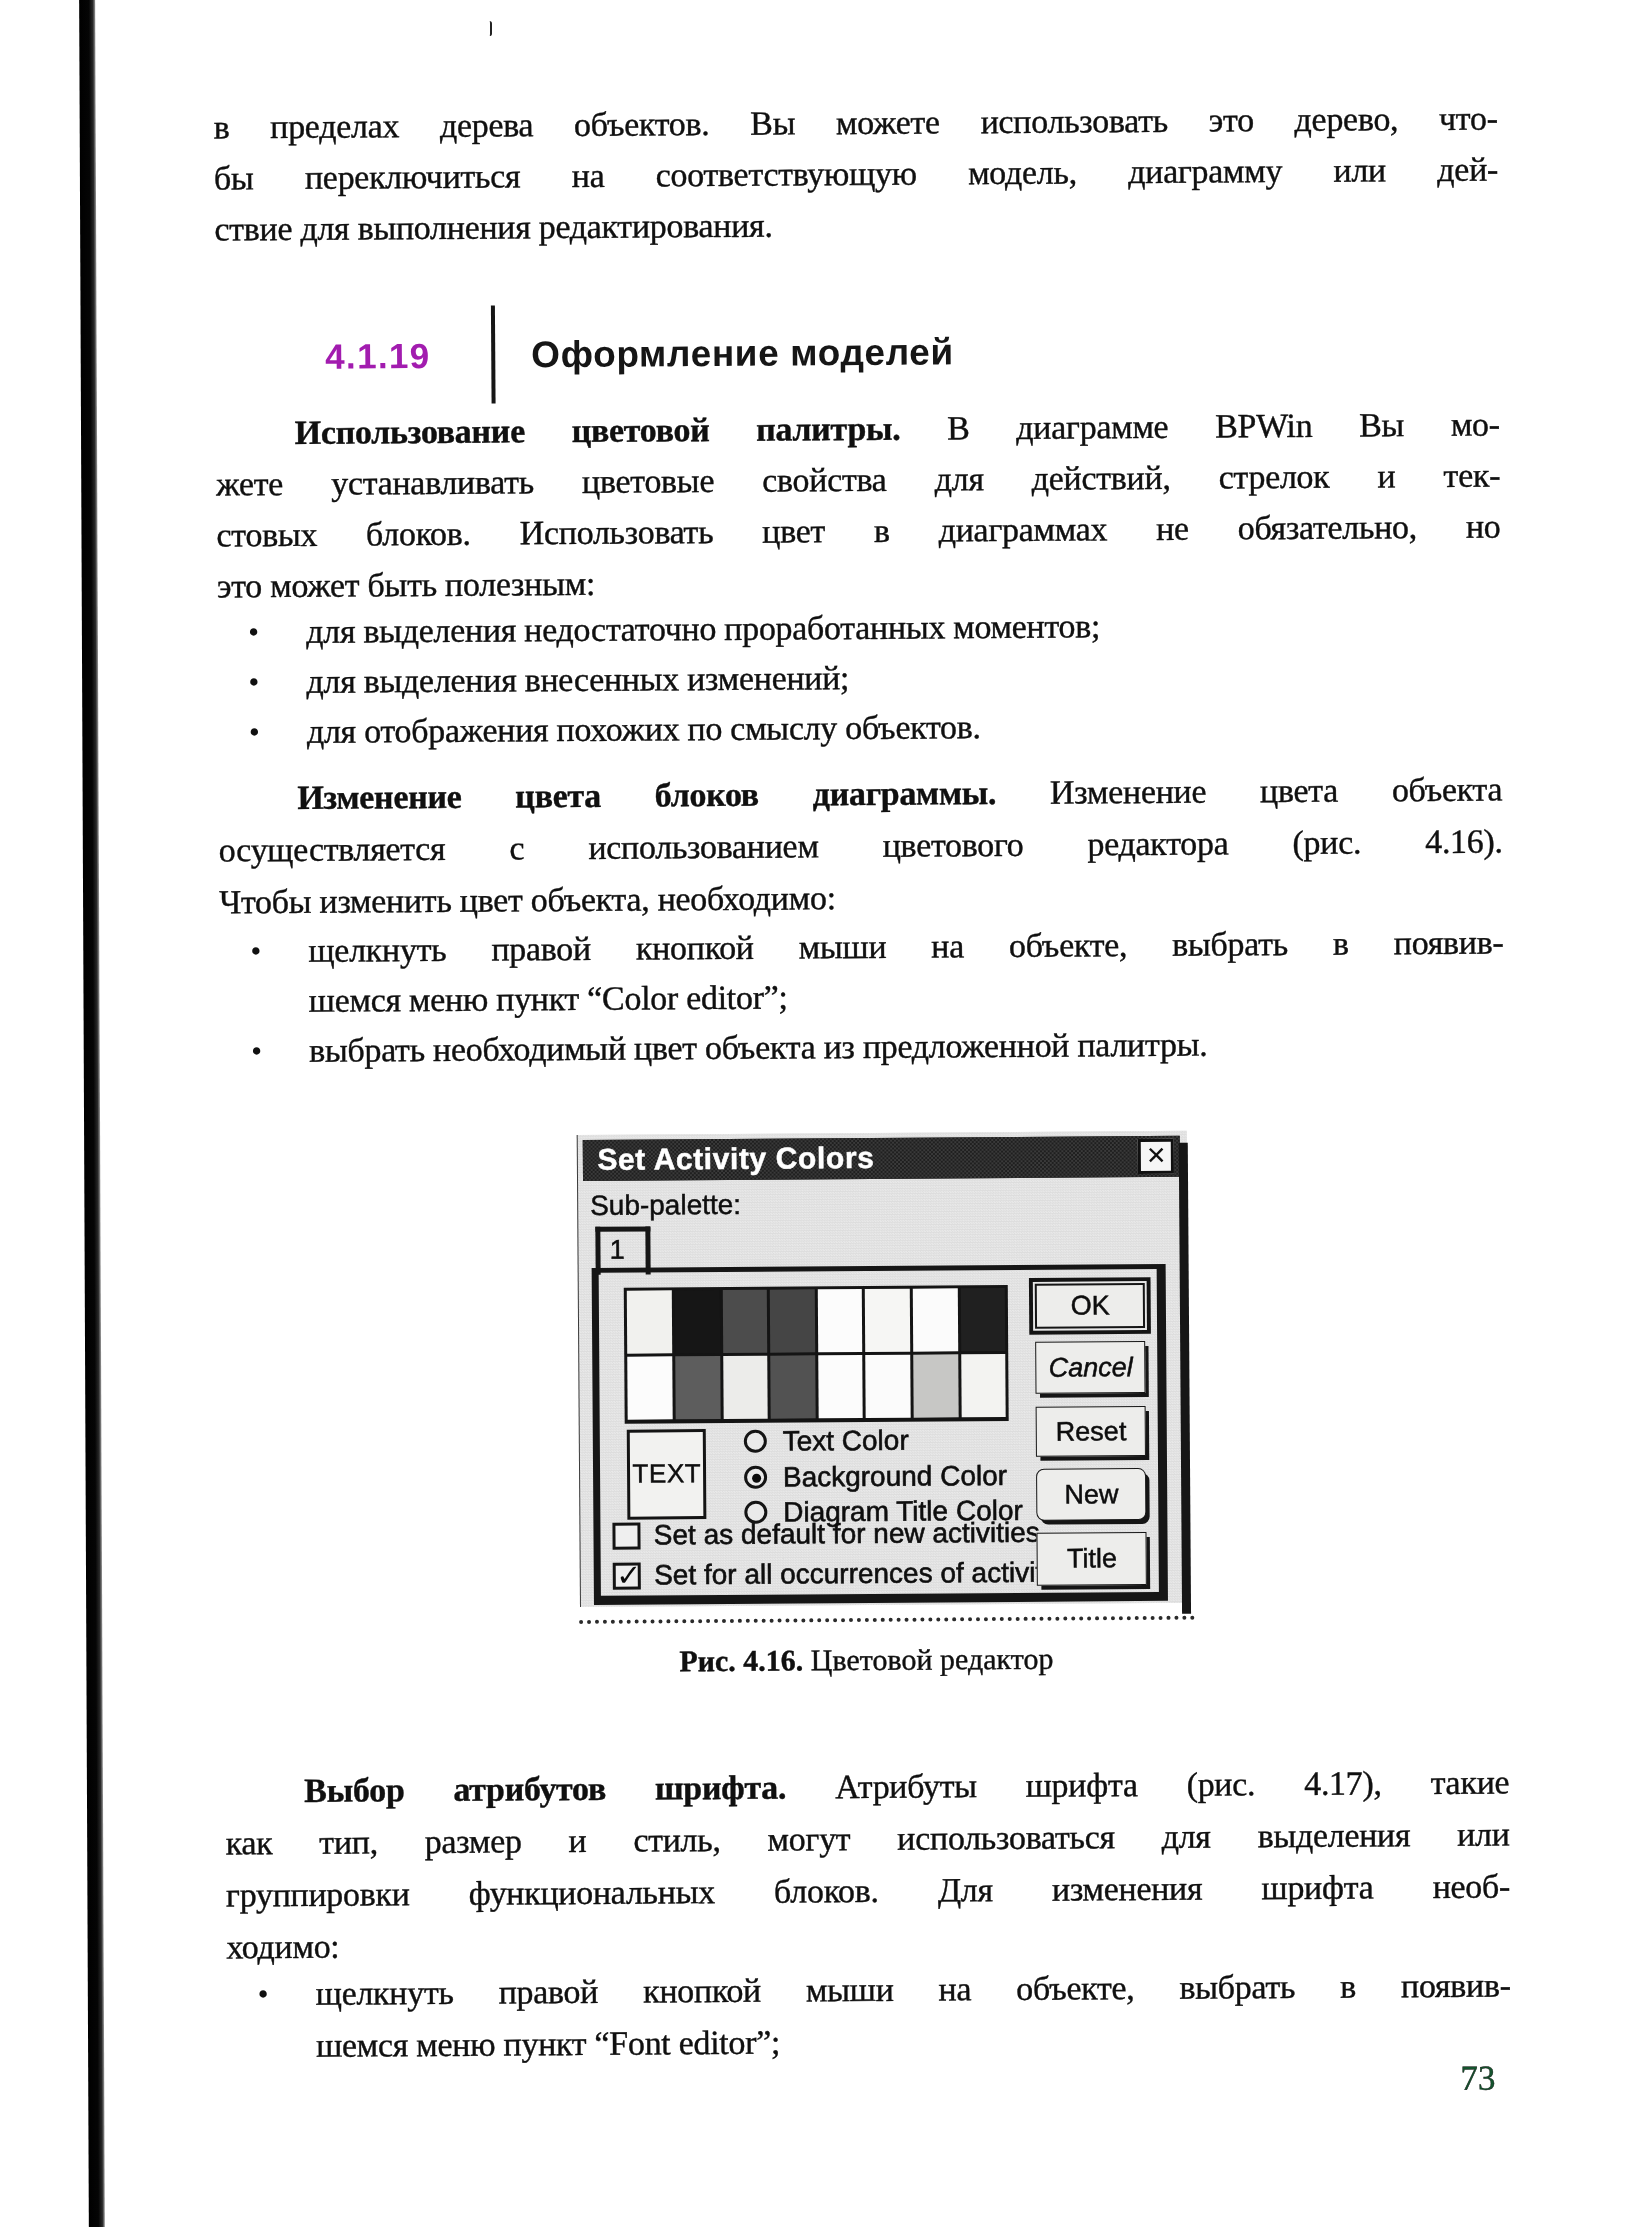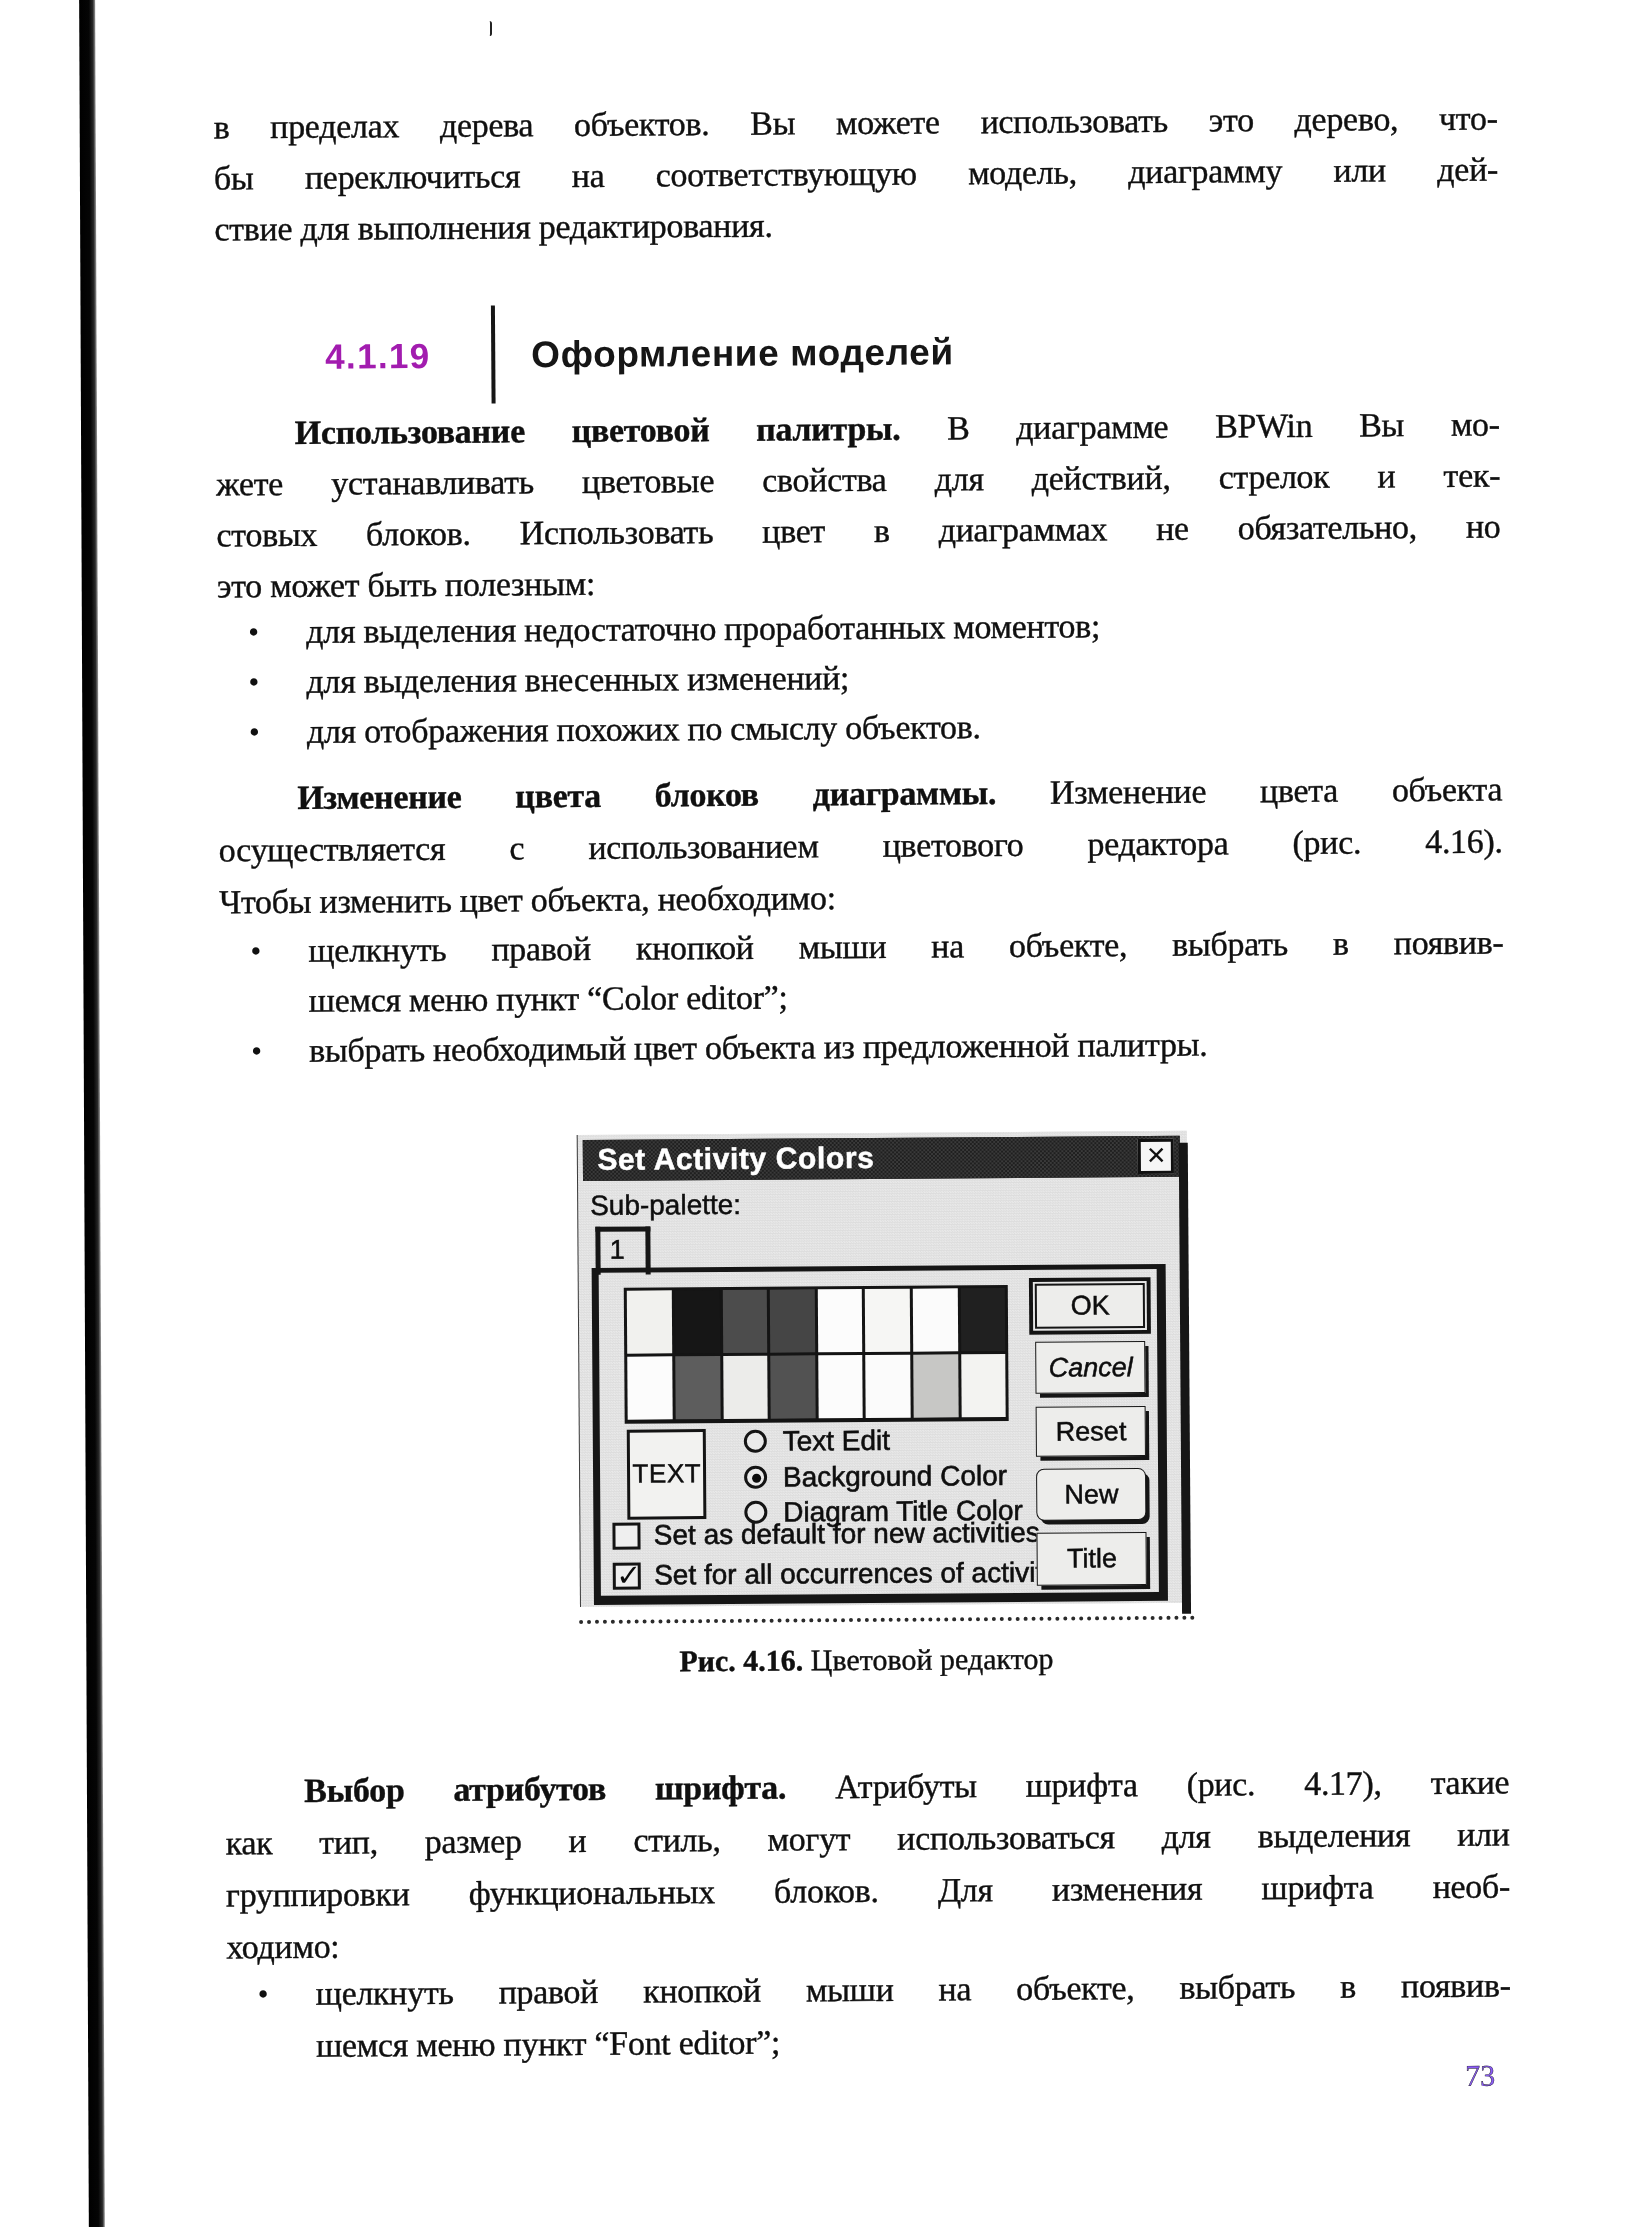--- a/index.html
+++ b/index.html
@@ -107,22 +107,22 @@
   .dbtn.edit { top:275px; height:50px; }
   .dbtn.new { top:337px;border-radius:8px; }
   .dbtn.reset { top:401px; height:53px; }
   .dotted { position:absolute; left:0; top:485px; width:616px; height:0;
     border-top:4.5px dotted #2b2b2b; }
 
   
   .caption { position:absolute; top:1643px; left:0; width:100%; text-align:center;
     font-size:30px; color:#101010; -webkit-text-stroke:0.4px #101010; }
   .caption b { font-weight:bold; }
-  .pagenum { position:absolute; top:2063px; right:16px; font-size:30px;
-    color:#8b5cf6; -webkit-text-stroke:0.4px #101010; }
+  .pagenum { position:absolute; top:2063px; right:16px; font-size:35px;
+    color:#14532d; -webkit-text-stroke:0.4px #101010; }
 </style>
 </head>
 <body>
 
 <div class="page">
   <div class="binding"></div>
   <div class="speck"></div>
 
   <div class="content">
 
@@ -215,21 +215,21 @@
           <div class="cell" style="background: rgb(252, 252, 252);"></div>
           <div class="cell" style="background: rgb(251, 251, 251);"></div>
           <div class="cell" style="background: rgb(199, 199, 197);"></div>
           <div class="cell" style="background: rgb(243, 243, 241);"></div>
         </div>
 
         <div class="textbox">TEXT</div>
 
         <div class="radio-row" style="top:292px">
           <span class="rdot"></span>
-          <span class="rlabel">Text Edit</span>
+          <span class="rlabel">Text Color</span>
         </div>
         <div class="radio-row" style="top:328px">
           <span class="rdot sel">
               <span class="in"></span>
             </span>
           <span class="rlabel">Background Color</span>
         </div>
         <div class="radio-row" style="top:363px">
           <span class="rdot"></span>
           <span class="rlabel">Diagram Title Color</span>

